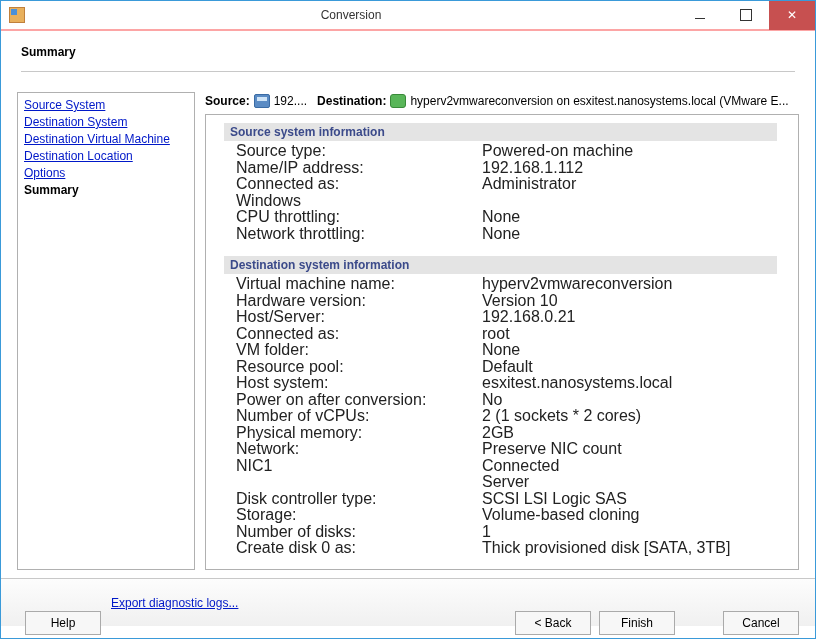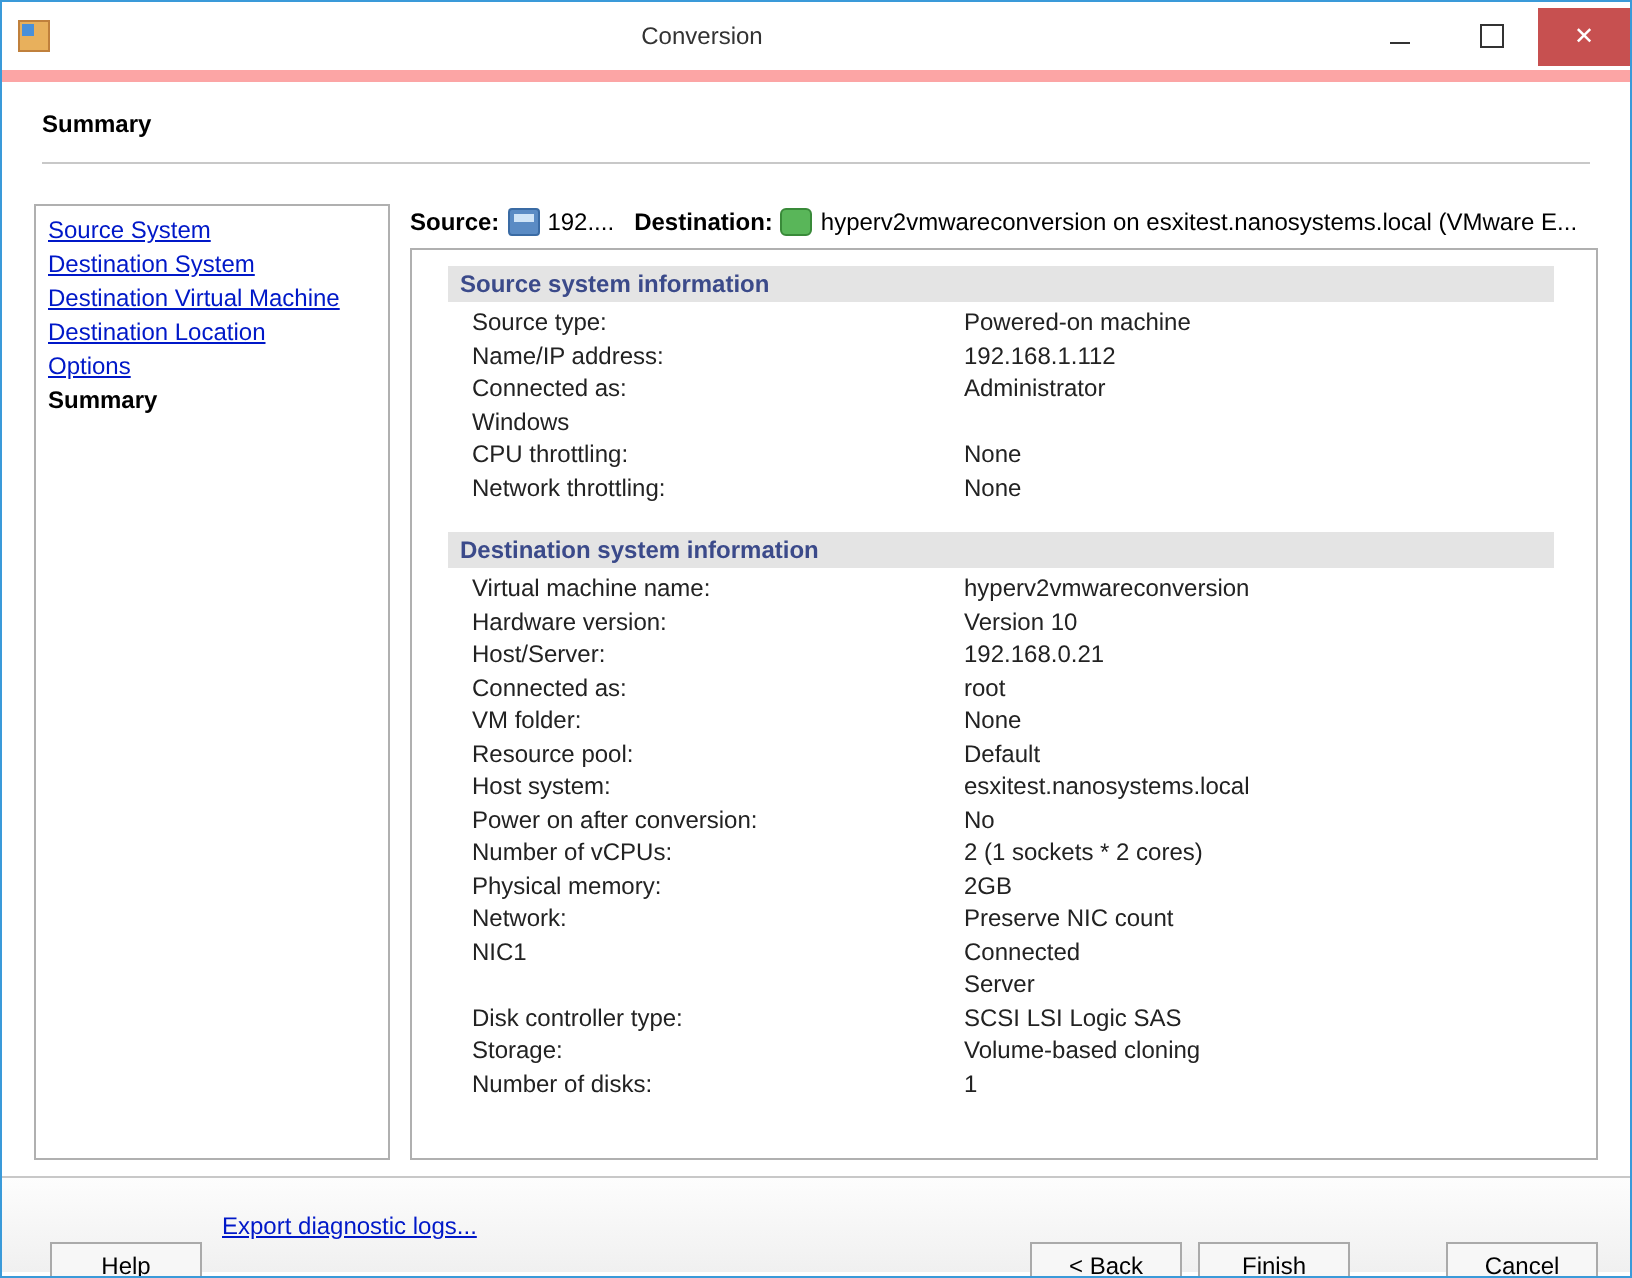--- a/index.html
+++ b/index.html
@@ -1,18 +1,18 @@
 <!DOCTYPE html>
 <html><head>
 <meta charset="utf-8">
 <style>
   * { box-sizing: border-box; margin: 0; padding: 0; }
   body { font-family: "Segoe UI", Tahoma, sans-serif; font-size: 12px; background: #fff; width: 816px; height: 639px; overflow: hidden; border: 1px solid #3a9ad9; }
   
-  .titlebar { height: 40px; background: #fff; display: flex; align-items: center; border-bottom: 6px solid #fca5a5; }
+  .titlebar { height: 30px; background: #fff; display: flex; align-items: center; border-bottom: 2px solid #fca5a5; }
   .titlebar-icon { width: 16px; height: 16px; margin-left: 8px; background: #e8b05c; border: 1px solid #c0803c; position: relative; }
   .titlebar-icon::after { content:''; position:absolute; width:6px; height:6px; background:#4a90d9; top:1px; left:1px; }
   .titlebar-title { flex: 1; text-align: center; font-size: 12px; color: #333; }
   .titlebar-btns { display: flex; }
   .tb-btn { width: 46px; height: 29px; display:flex; align-items:center; justify-content:center; font-size:14px; color:#333; }
   .tb-min::before { content:''; width:10px; height:1px; background:#333; display:block; margin-top:6px;}
   .tb-max::before { content:''; width:10px; height:10px; border:1px solid #333; display:block;}
   .tb-close { background:#c75050; color:#fff; }
   .tb-close::before { content:'✕'; font-size:12px; }
   
@@ -30,21 +30,21 @@
   .srcdest { font-size:12px; padding: 2px 0 6px 0; display:flex; align-items:center; overflow:hidden; white-space:nowrap; }
   .srcdest b { font-weight:bold; }
   .mini-icon { display:inline-block; width:16px; height:14px; vertical-align:middle; margin:0 4px; }
   .mi-src { background:#5a8bc4; border:1px solid #3a6ba4; border-radius:2px; position:relative;}
   .mi-src::after{content:'';position:absolute;inset:2px 2px 6px 2px;background:#cfe4f7;}
   .mi-dst { background:#59b659; border:1px solid #398a39; border-radius:3px;}
   
   .details-wrap { flex:1; border:1px solid #b0b0b0; background:#fff; position:relative; overflow:hidden; }
   .details-scroll { position:absolute; inset:0; overflow-y:scroll; overflow-x:hidden; padding:8px 4px 8px 18px; }
   .section-hdr { background:#e4e4e4; color:#3b4a8a; font-weight:bold; font-size:12px; padding:2px 6px; margin-bottom:2px; margin-right:17px;}
-  .row { display:flex; font-size:12px; line-height:16.5px; padding-left:12px; }
+  .row { display:flex; font-size:16px; line-height:16.5px; padding-left:12px; }
   .row .k { width:246px; color:#222; }
   .row .v { flex:1; color:#222; }
   .sectgap { height:14px; }
   
   .footer { height: 48px; border-top:1px solid #c8c8c8; padding: 10px 16px; display:flex; align-items:center; background:#f0f0f0; background:linear-gradient(#fdfdfd,#f0f0f0);}
   .btn { height:24px; min-width:76px; padding:0 12px; background:#f7f7f7; border:1px solid #aaa; font-size:12px; cursor:pointer; margin-left:8px;margin-top:40px; }
   .linkbtn { color:#0018c8; text-decoration:underline; font-size:12px; margin-left:10px; cursor:pointer;}
   .spacer { flex:1; }
   
   
@@ -181,20 +181,24 @@
             <div class="v">SCSI LSI Logic SAS</div>
           </div>
         <div class="row">
             <div class="k">Storage:</div>
             <div class="v">Volume-based cloning</div>
           </div>
         <div class="row">
             <div class="k">Number of disks:</div>
             <div class="v">1</div>
           </div>
+        <div class="row">
+            <div class="k">Create disk 0 as:</div>
+            <div class="v">Thick provisioned disk [SATA, 3TB]</div>
+          </div>
 
       </div>
     </div>
   </div>
 </div>
 
 <div class="footer">
   <button class="btn">Help</button>
   <span class="linkbtn">Export diagnostic logs...</span>
   <div class="spacer"></div>

